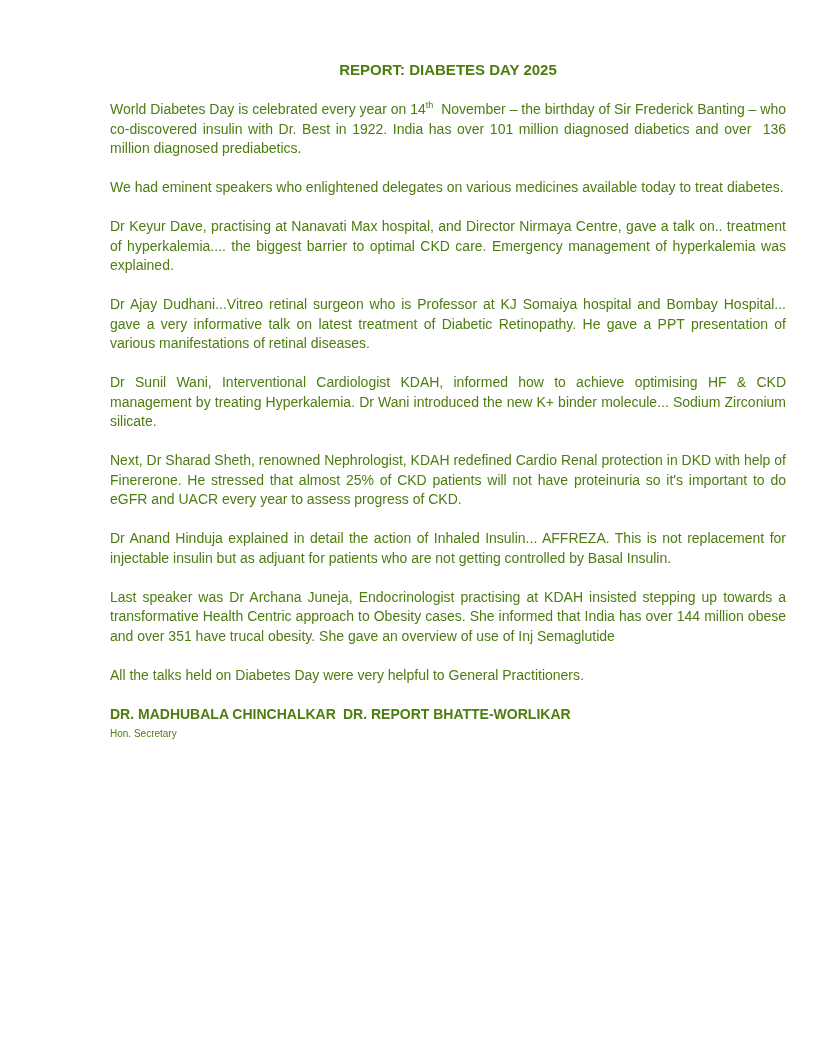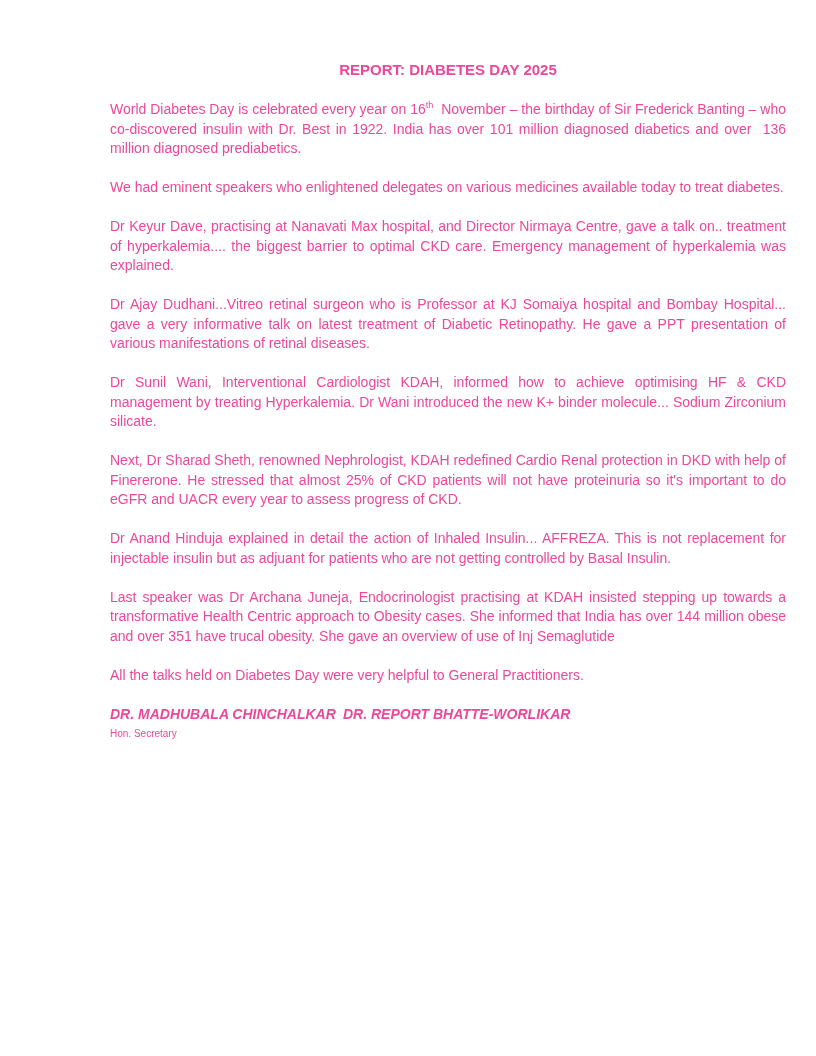--- a/index.html
+++ b/index.html
@@ -4,21 +4,21 @@
 <style>
   html, body { margin: 0; padding: 0; background: #ffffff; }
   .page {
     position: relative;
     width: 816px;
     height: 1056px;
     box-sizing: border-box;
     background: #ffffff;
     padding: 60px 30px 0 110px;
     font-family: "Liberation Sans", sans-serif;
-    color: #ec4899;
+    color: #4d7c0f;
     overflow: hidden;
   }
   .title {
     font-size: 15px;
     font-weight: bold;
     line-height: 20px;
     text-align: center;
     margin: 0 0 20px 0;
   }
   .body-par {
@@ -36,38 +36,37 @@
   .signatures {
     display: grid;
     grid-template-columns: 233px 1fr;
     margin-top: 0;
   }
   .sig-name {
     font-size: 14px;
     font-weight: bold;
     line-height: 19.5px;
     white-space: nowrap;
-    font-style: italic;
   }
   .sig-role {
     font-size: 10px;
     line-height: 19.5px;
     white-space: nowrap;
   }
 </style>
 </head>
 <body>
 
 <div class="page">
 
   <h1 class="title">REPORT: DIABETES DAY 2025</h1>
 
   <main>
 
-    <p class="body-par"><span>World Diabetes Day is celebrated every year on 16</span><sup>th</sup><span>  November – the birthday of Sir Frederick Banting – who co-discovered insulin with Dr. Best in 1922. India has over 101 million diagnosed diabetics and over  136 million diagnosed prediabetics.</span></p>
+    <p class="body-par"><span>World Diabetes Day is celebrated every year on 14</span><sup>th</sup><span>  November – the birthday of Sir Frederick Banting – who co-discovered insulin with Dr. Best in 1922. India has over 101 million diagnosed diabetics and over  136 million diagnosed prediabetics.</span></p>
 
     <p class="body-par">We had eminent speakers who enlightened delegates on various medicines available today to treat diabetes.</p>
     <p class="body-par">Dr Keyur Dave, practising at Nanavati Max hospital, and Director Nirmaya Centre, gave a talk on.. treatment of hyperkalemia.... the biggest barrier to optimal CKD care. Emergency management of hyperkalemia was explained.</p>
     <p class="body-par">Dr Ajay Dudhani...Vitreo retinal surgeon who is Professor at KJ Somaiya hospital and Bombay Hospital... gave a very informative talk on latest treatment of Diabetic Retinopathy. He gave a PPT presentation of various manifestations of retinal diseases.</p>
     <p class="body-par">Dr Sunil Wani, Interventional Cardiologist KDAH, informed how to achieve optimising HF &amp; CKD management by treating Hyperkalemia. Dr Wani introduced the new K+ binder molecule... Sodium Zirconium silicate.</p>
     <p class="body-par">Next, Dr Sharad Sheth, renowned Nephrologist, KDAH redefined Cardio Renal protection in DKD with help of Finererone. He stressed that almost 25% of CKD patients will not have proteinuria so it's important to do eGFR and UACR every year to assess progress of CKD.</p>
     <p class="body-par">Dr Anand Hinduja explained in detail the action of Inhaled Insulin... AFFREZA. This is not replacement for injectable insulin but as adjuant for patients who are not getting controlled by Basal Insulin.</p>
     <p class="body-par">Last speaker was Dr Archana Juneja, Endocrinologist practising at KDAH insisted stepping up towards a transformative Health Centric approach to Obesity cases. She informed that India has over 144 million obese and over 351 have trucal obesity. She gave an overview of use of Inj Semaglutide</p>
     <p class="body-par">All the talks held on Diabetes Day were very helpful to General Practitioners.</p>
 

